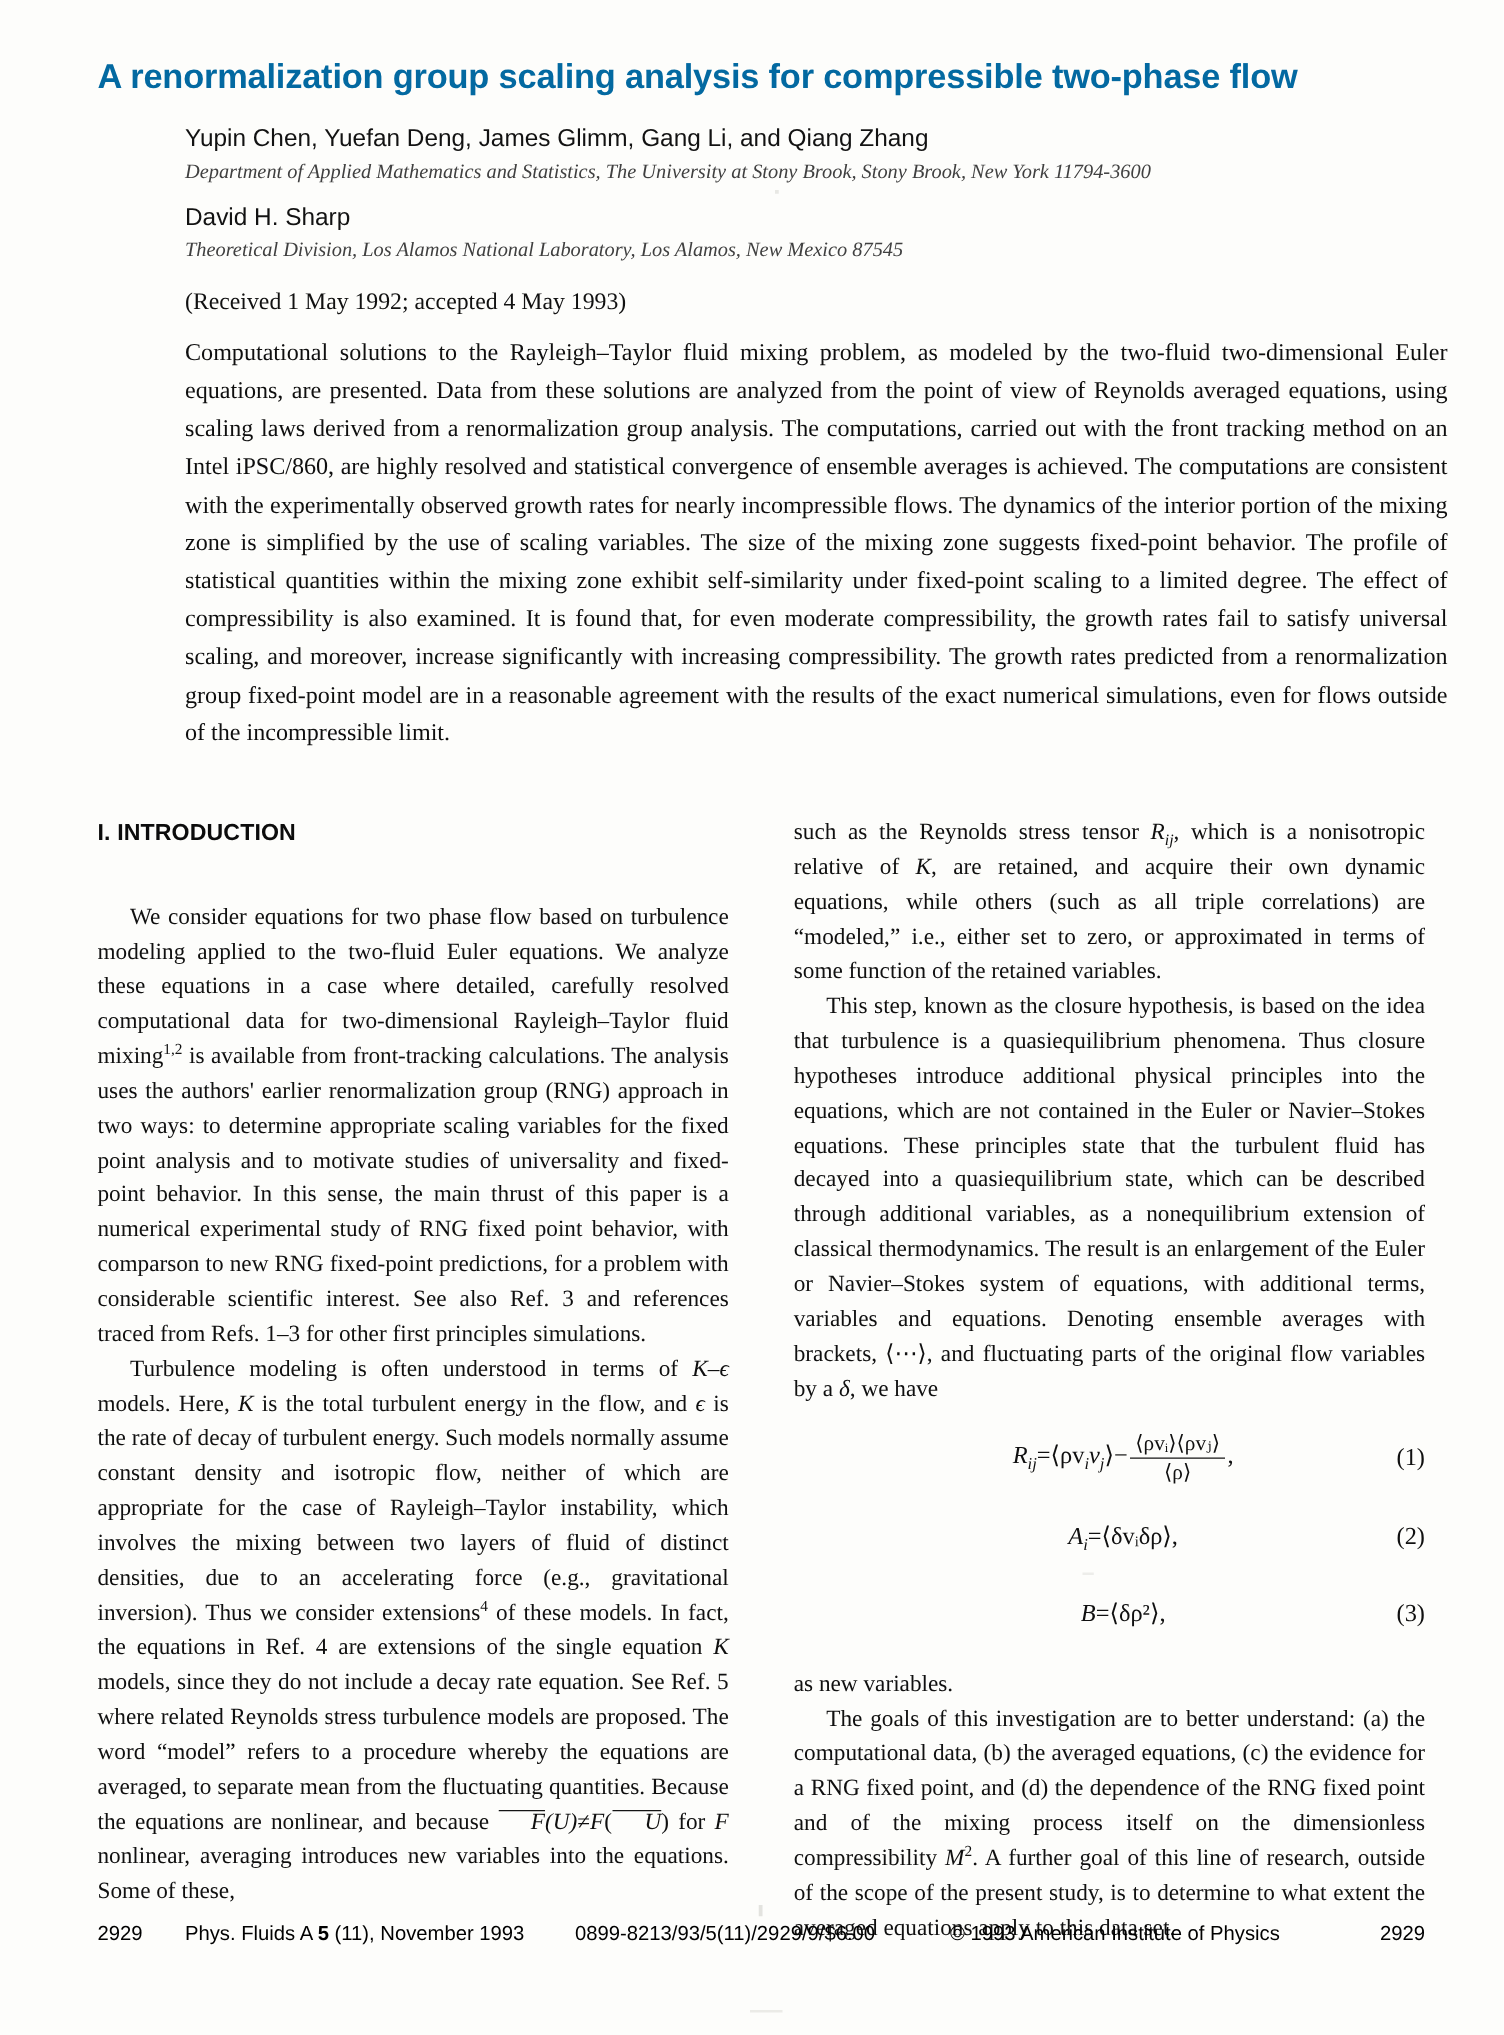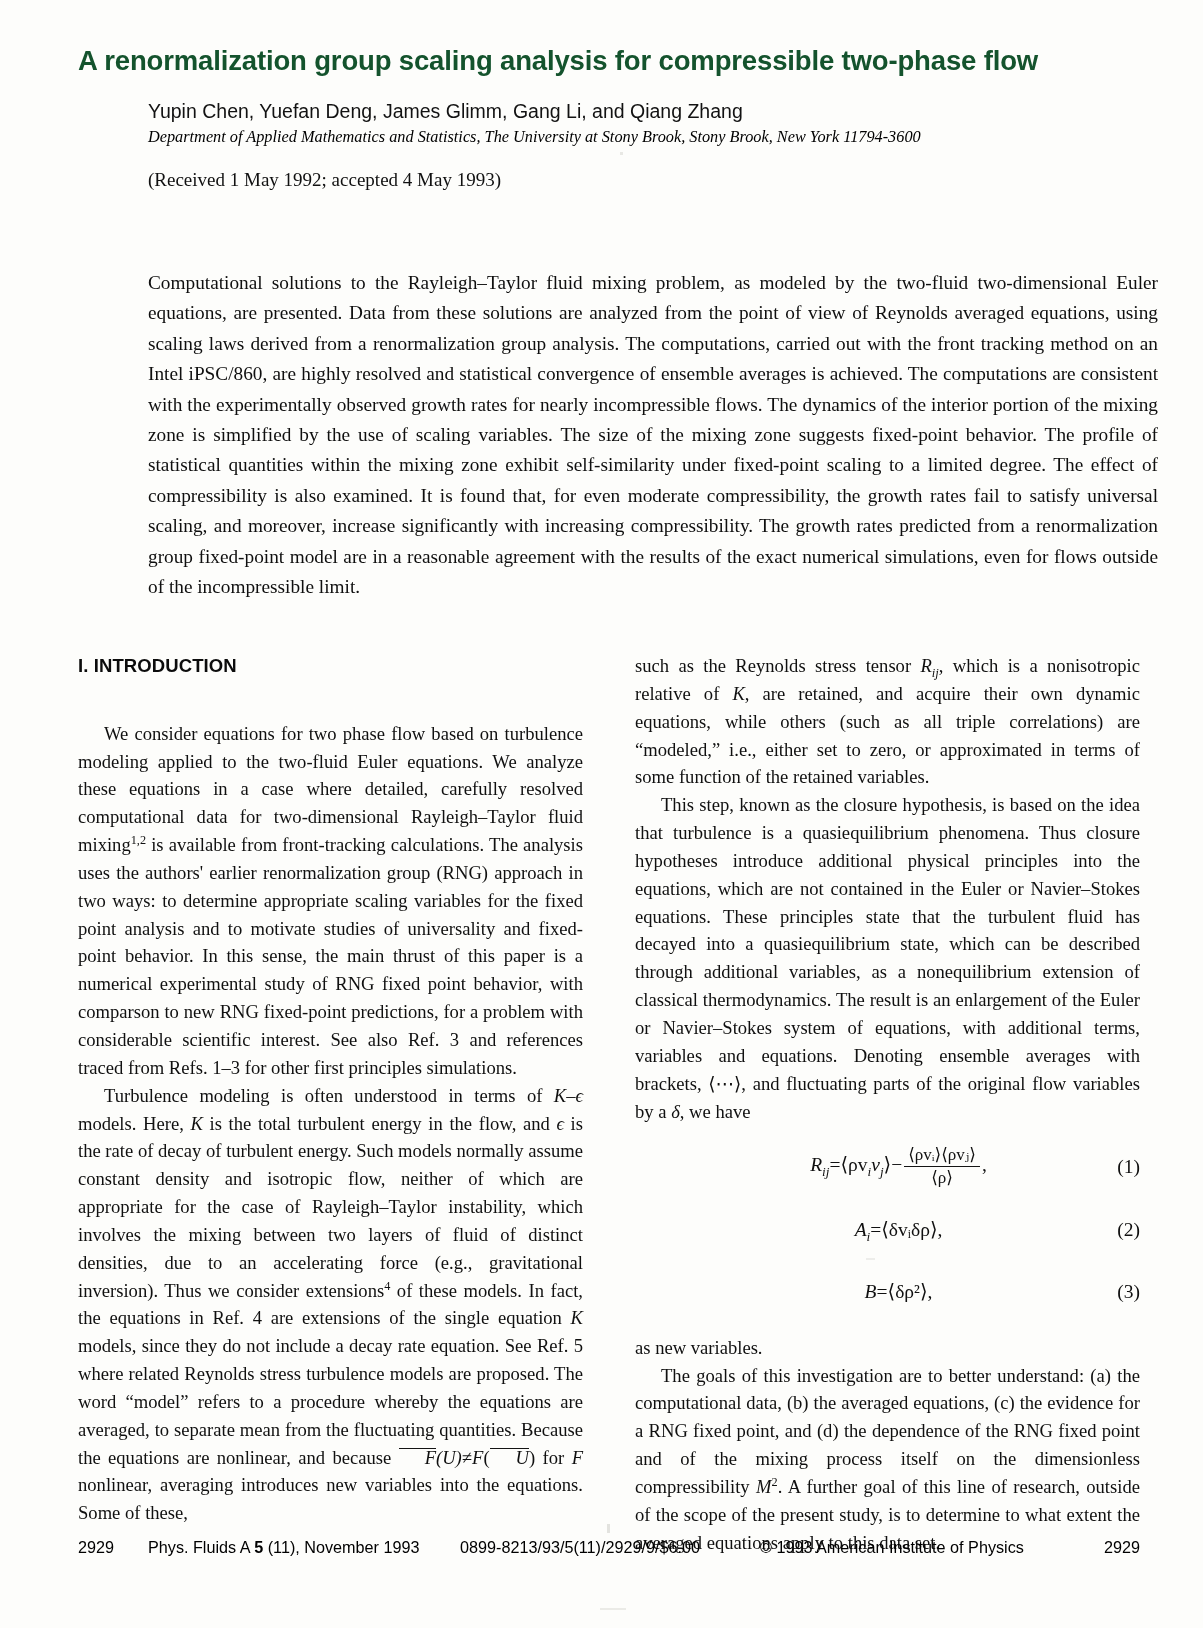--- a/index.html
+++ b/index.html
@@ -27,42 +27,42 @@
     width: 1060px;
   }
 
   .paper-title {
     font-family: "Liberation Sans", "DejaVu Sans", sans-serif;
     font-weight: bold;
     font-size: 27.5px;
     letter-spacing: -0.15px;
     line-height: 1.12;
     margin: 0 0 22px 0;
-    color: #14532d;
+    color: #0369a1;
   }
 
   .author-group {
     margin-left: 70px;
     margin-bottom: 14px;
   }
 
   .author-names {
     font-family: "Liberation Sans", "DejaVu Sans", sans-serif;
     font-size: 19.5px;
     line-height: 1.28;
     color: #121212;
     margin-bottom: 2px;
   }
 
   .affiliation {
     font-family: "Liberation Serif", "DejaVu Serif", serif;
     font-style: italic;
     font-size: 16.3px;
     line-height: 1.34;
-    color: #000000;
+    color: #404040;
     max-width: 830px;
   }
 
   .received-line {
     margin-left: 70px;
     margin-top: 20px;
     font-size: 19px;
     line-height: 1.3;
     color: #111;
     font-family: Liberation Serif, serif;
@@ -224,20 +224,24 @@
 <div class="page">
 
   <div class="title-block">
     <h1 class="paper-title">A renormalization group scaling analysis for compressible two-phase flow</h1>
 
     <div class="author-group">
       <div class="author-names">Yupin Chen, Yuefan Deng, James Glimm, Gang Li, and Qiang Zhang</div>
       <div class="affiliation">Department of Applied Mathematics and Statistics, The University at Stony Brook, Stony Brook, New York 11794-3600</div>
     </div>
 
+    <div class="author-group">
+      <div class="author-names">David H. Sharp</div>
+      <div class="affiliation">Theoretical Division, Los Alamos National Laboratory, Los Alamos, New Mexico 87545</div>
+    </div>
 
     <div class="received-line">(Received 1 May 1992; accepted 4 May 1993)</div>
   </div>
 
   <div class="abstract">Computational solutions to the Rayleigh–Taylor fluid mixing problem, as modeled by the two-fluid two-dimensional Euler equations, are presented. Data from these solutions are analyzed from the point of view of Reynolds averaged equations, using scaling laws derived from a renormalization group analysis. The computations, carried out with the front tracking method on an Intel iPSC/860, are highly resolved and statistical convergence of ensemble averages is achieved. The computations are consistent with the experimentally observed growth rates for nearly incompressible flows. The dynamics of the interior portion of the mixing zone is simplified by the use of scaling variables. The size of the mixing zone suggests fixed-point behavior. The profile of statistical quantities within the mixing zone exhibit self-similarity under fixed-point scaling to a limited degree. The effect of compressibility is also examined. It is found that, for even moderate compressibility, the growth rates fail to satisfy universal scaling, and moreover, increase significantly with increasing compressibility. The growth rates predicted from a renormalization group fixed-point model are in a reasonable agreement with the results of the exact numerical simulations, even for flows outside of the incompressible limit.</div>
 
   <div class="body-columns">
 
     <div class="col col-left">
       <div class="section-head">I. INTRODUCTION</div>

